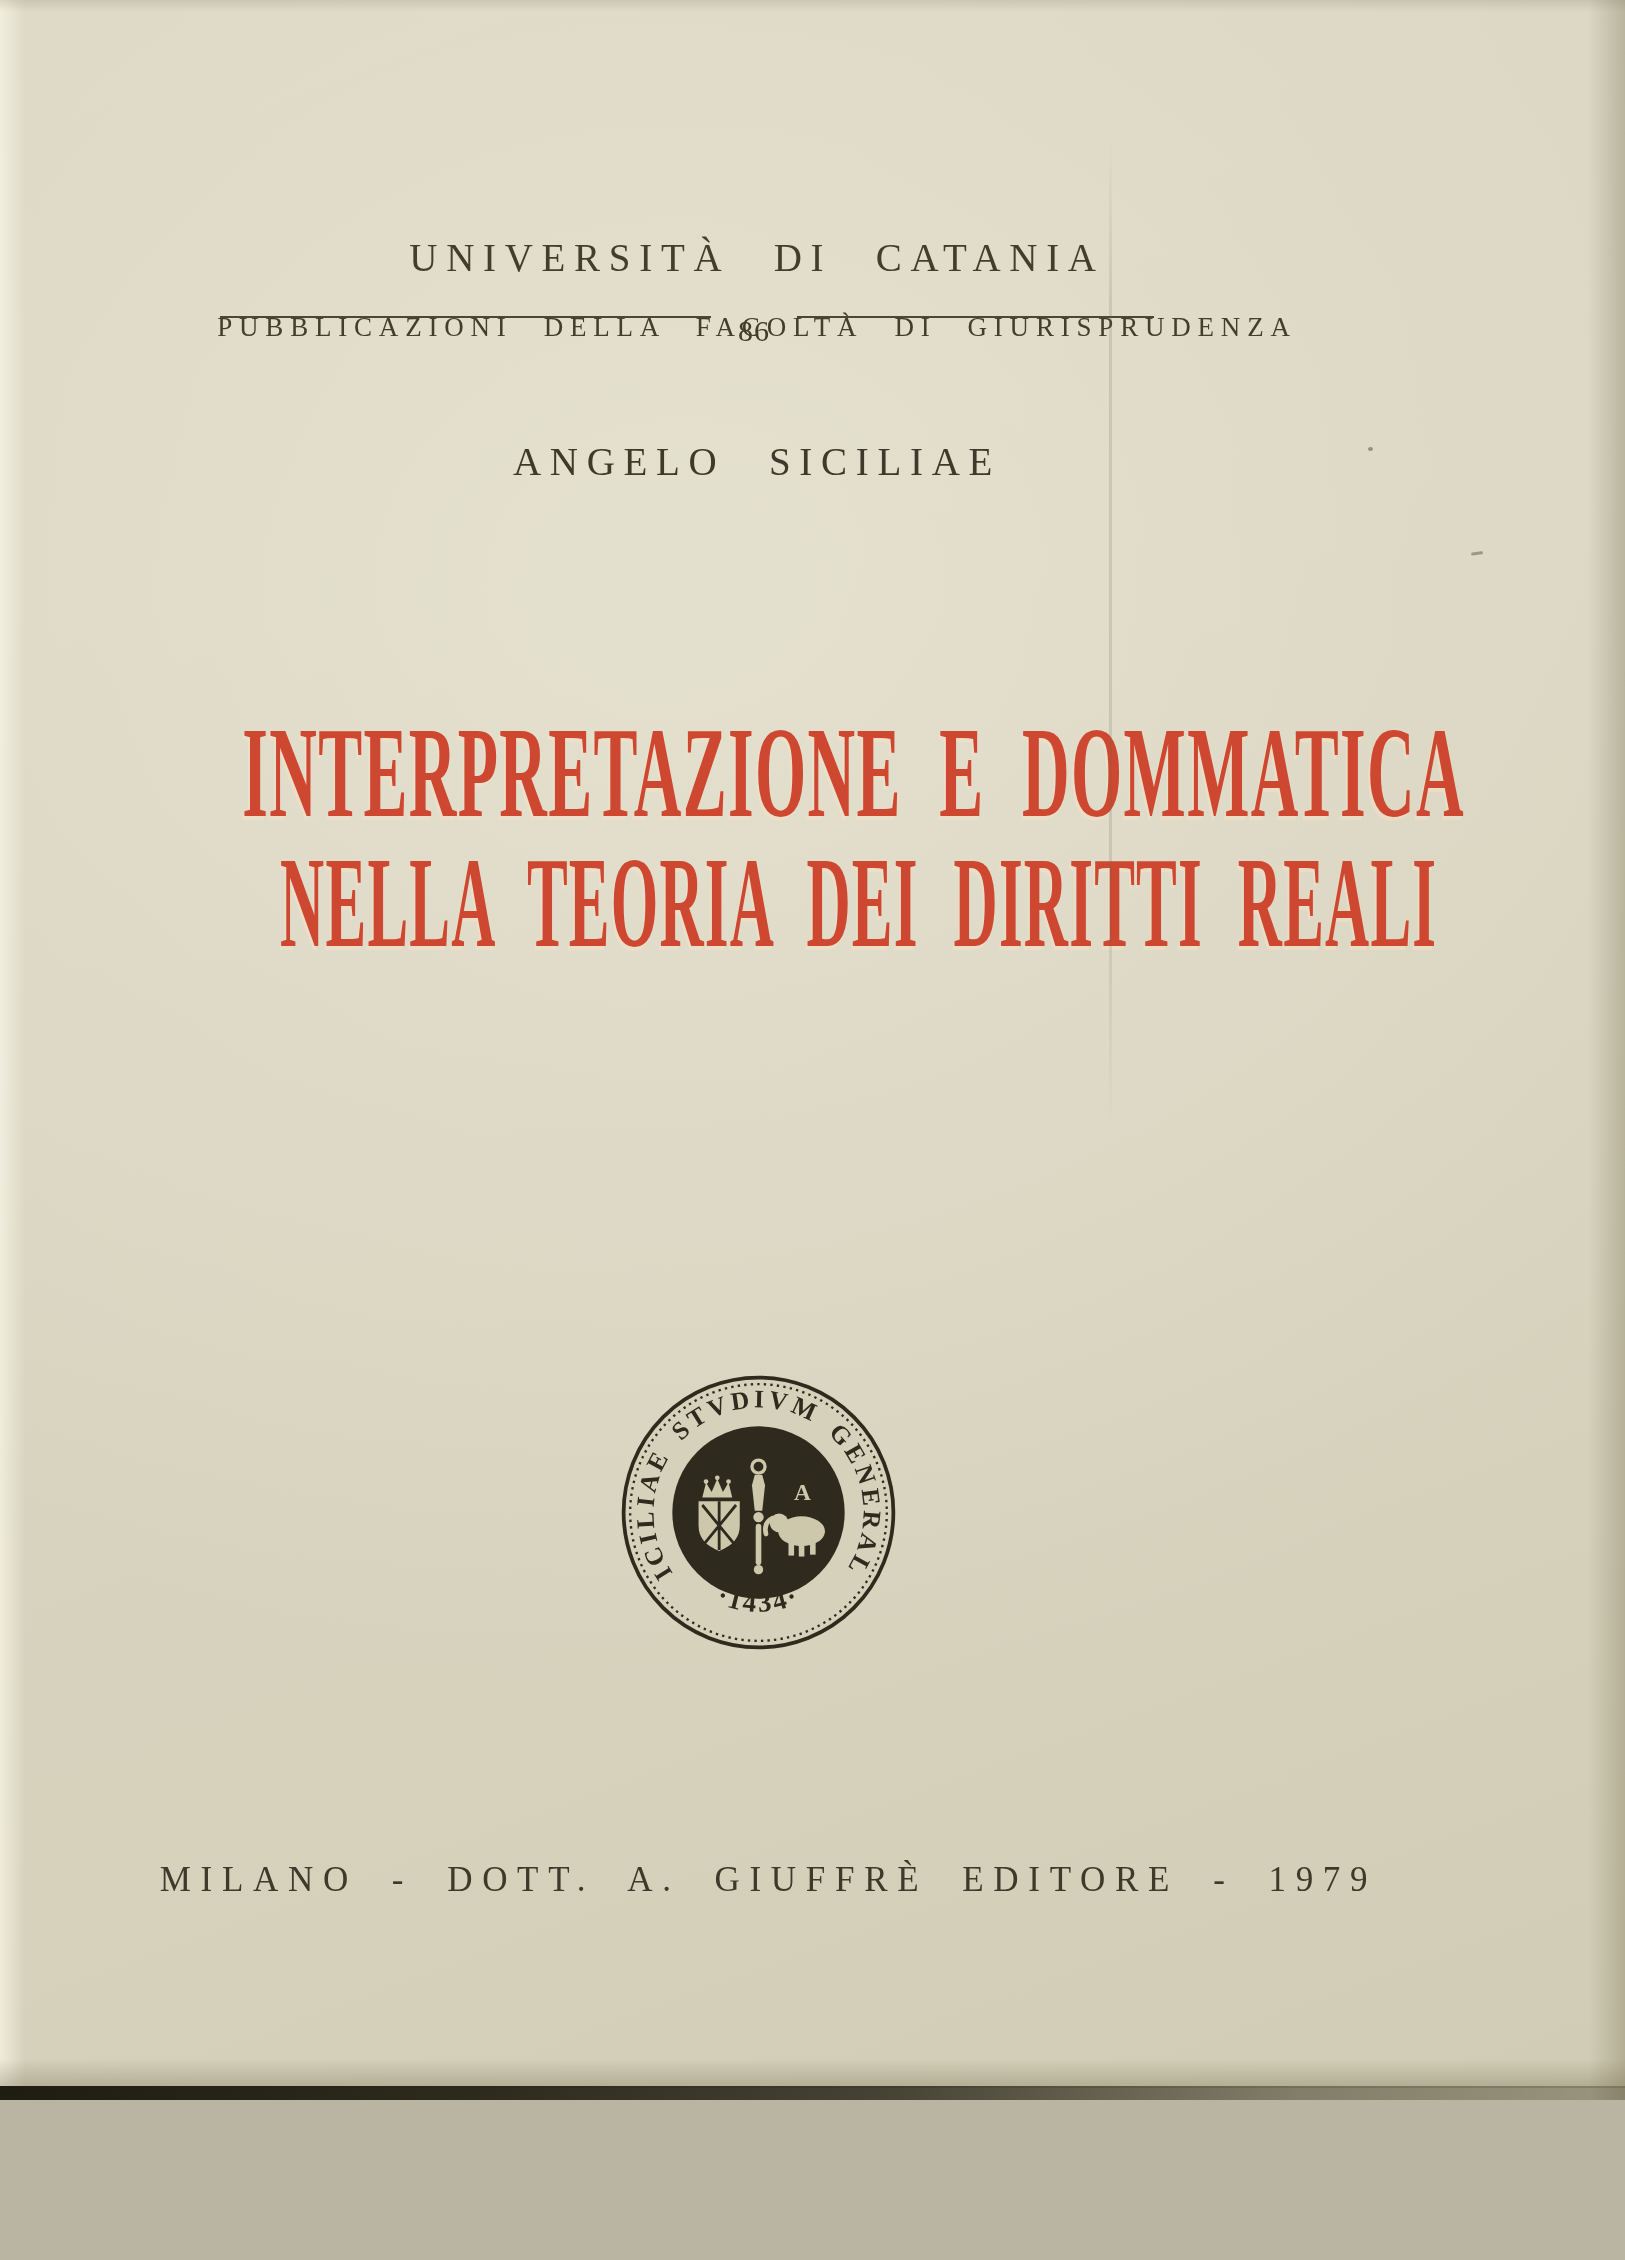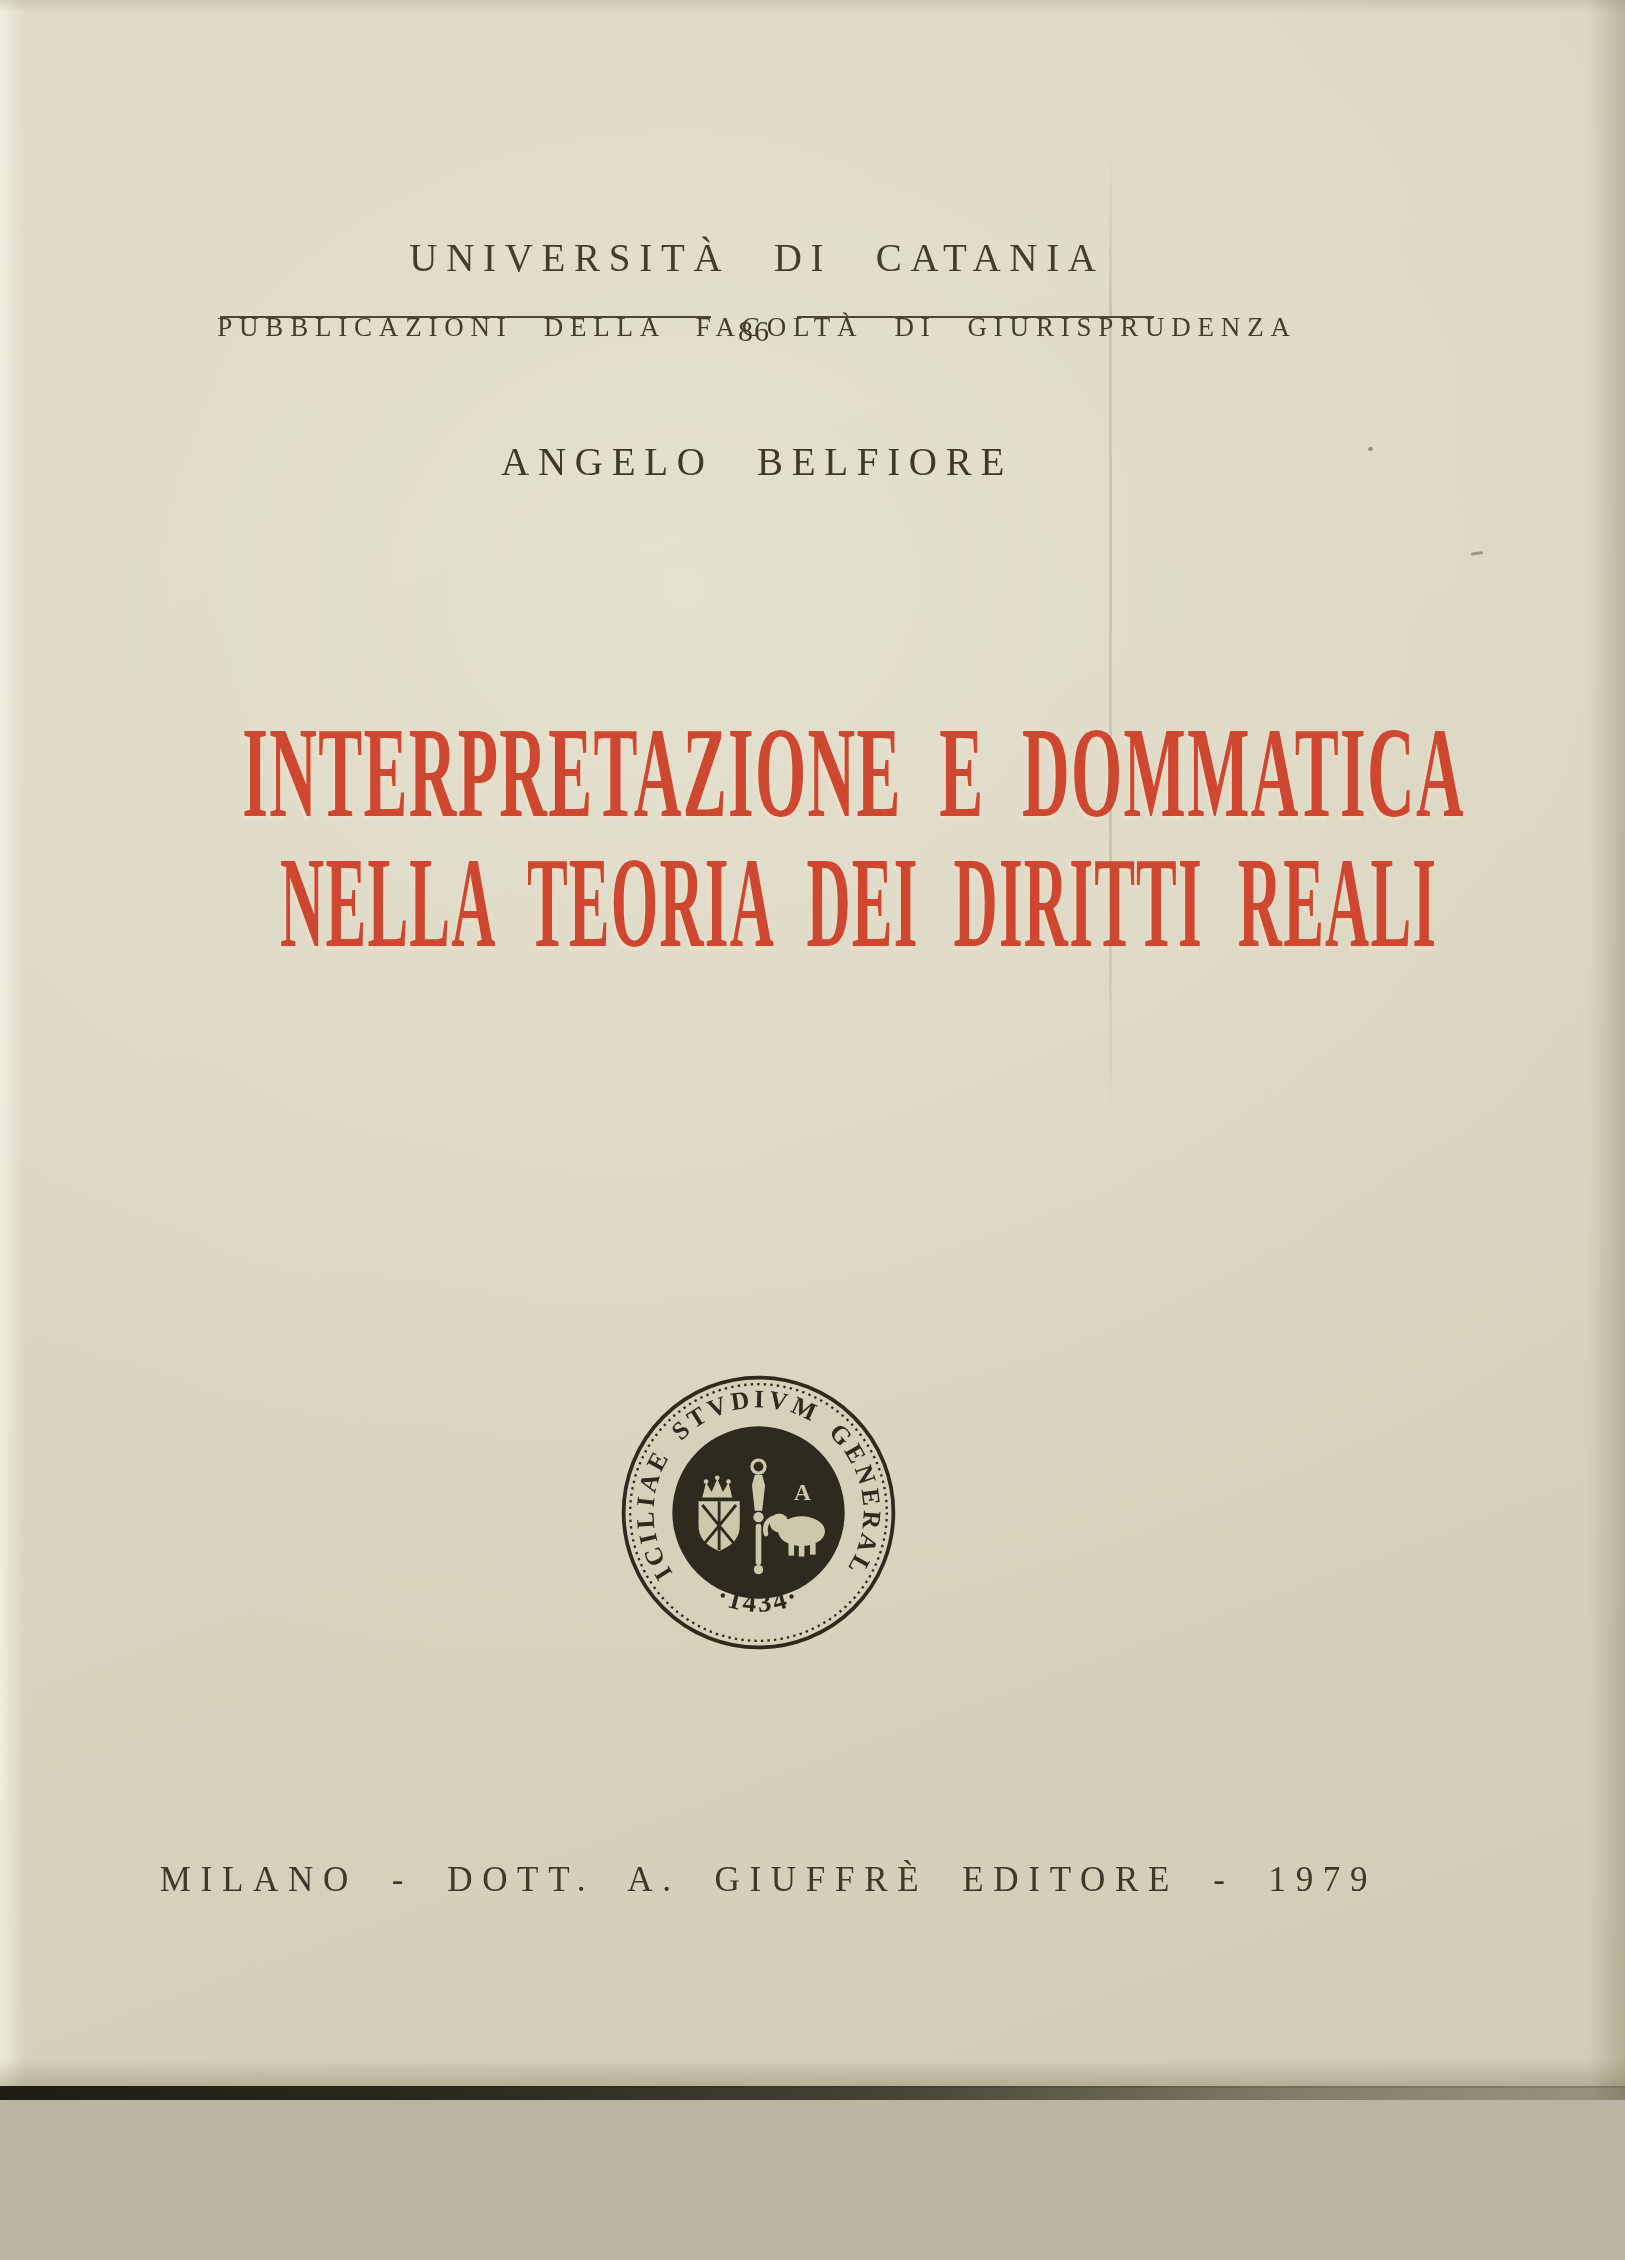--- a/index.html
+++ b/index.html
@@ -77,21 +77,21 @@
   <div class="tline university">UNIVERSITÀ DI CATANIA</div>
 
   <div class="tline series">PUBBLICAZIONI DELLA FACOLTÀ DI GIURISPRUDENZA</div>
 
   <div class="divider">
     <span class="rule rule-left"></span>
     <span class="series-number">86</span>
     <span class="rule rule-right"></span>
   </div>
 
-  <div class="tline author">ANGELO BELFIORE</div>
+  <div class="tline author">ANGELO SICILIAE</div>
 
   <div class="title-line title-1">INTERPRETAZIONE E DOMMATICA</div>
   <div class="title-line title-2">NELLA TEORIA DEI DIRITTI REALI</div>
 
   <svg class="seal" width="281" height="281" viewBox="0 0 300 300">
     <circle cx="150" cy="150" r="144" fill="#d5d1bb" stroke="#2e2a1d" stroke-width="4"></circle>
     <circle cx="150" cy="150" r="137" fill="none" stroke="#2e2a1d" stroke-width="2.5" stroke-dasharray="2.5 4.5"></circle>
     <defs>
       <path id="rimTop" d="M 58.3 214.2 A 112 112 0 1 1 241.7 214.2"></path>
       <path id="rimBottom" d="M 89.2 236.8 A 106 106 0 0 0 210.8 236.8"></path>

